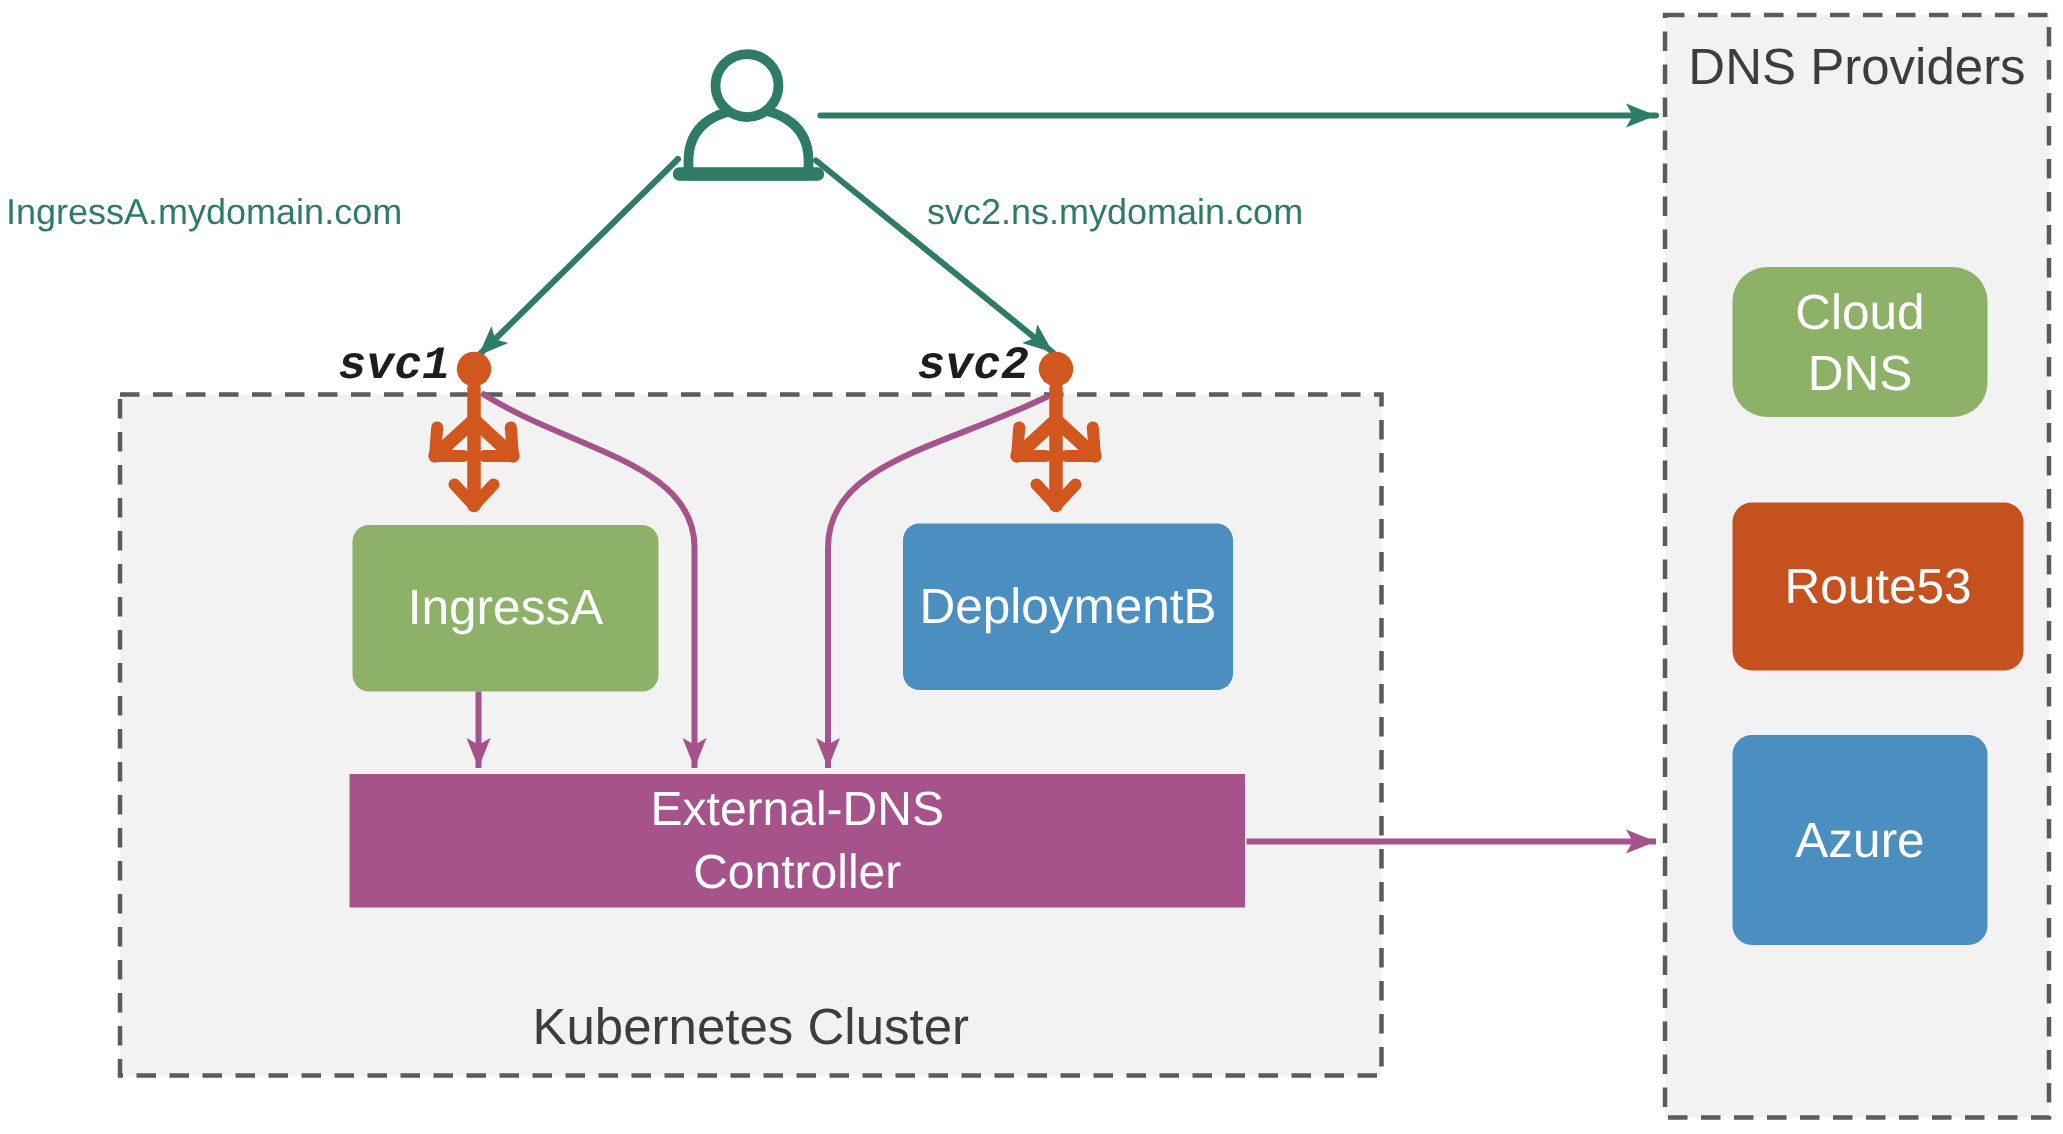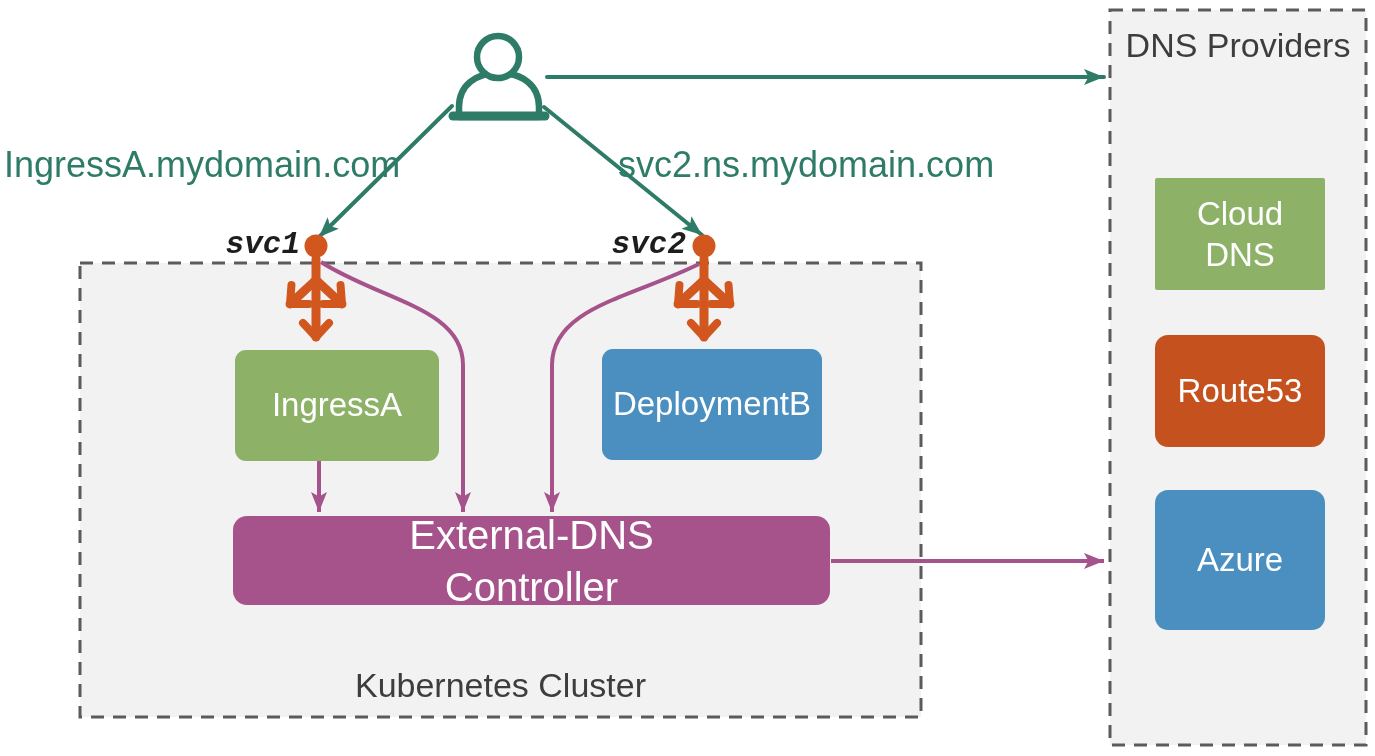--- a/index.html
+++ b/index.html
@@ -21,21 +21,21 @@
     position:absolute; display:flex; align-items:center; justify-content:center;
     color:#ffffff; font-size:33px; line-height:1.28; text-align:center;
     border-radius:11px; white-space:pre-line;
   }
   .bg-green  { background:var(--green); }
   .bg-blue   { background:var(--blue); }
   .bg-purple { background:var(--purple); }
   .bg-orange { background:var(--orange_box); }
 
   
-  .domain-label { color:var(--teal); font-size:36px; white-space:nowrap;margin-top:16px; }
+  .domain-label { color:var(--teal); font-size:24px; white-space:nowrap; }
   .svc-label {
     color:#1d1d1d; font-family:"Liberation Mono", monospace;
     font-size:31px; font-weight:600; text-align:right; white-space:nowrap;font-style:italic;
   }
 
   
   .teal-line   { stroke:var(--teal); stroke-width:4; fill:none; stroke-linecap:round; }
   .person-stroke { stroke:var(--teal); stroke-width:6.5; fill:#ffffff; stroke-linejoin:round; }
   .person-base { stroke:var(--teal); stroke-width:9; stroke-linecap:round; }
   .purple-line { stroke:var(--purple); stroke-width:4; fill:none; }
@@ -54,29 +54,29 @@
 </svg>
 
 <div class="abs domain-label" style="left:4px; top:128px;">IngressA.mydomain.com</div>
 <div class="abs domain-label" style="left:618px; top:128px;">svc2.ns.mydomain.com</div>
 
 <div class="abs svc-label" style="left:218px; top:227px; width:82px;">svc1</div>
 <div class="abs svc-label" style="left:604px; top:227px; width:82px;">svc2</div>
 
 <div class="node bg-green" style="left:235px; top:350px; width:204px; height:111px;">IngressA</div>
 <div class="node bg-blue" style="left:602px; top:349px; width:220px; height:111px;">DeploymentB</div>
-<div class="node bg-purple" style="left:233px; top:516px; width:597px; height:89px; border-radius:14px; font-size:40px; line-height:1.3;">External-DNS
+<div class="node bg-purple" style="left:233px; top:516px; width:597px; height:89px; border-radius:0; font-size:32px; line-height:1.3;">External-DNS
 Controller</div>
 
 <div class="abs panel-title" style="left:80px; top:666px; width:841px;">Kubernetes Cluster</div>
 <div class="abs panel-title" style="left:1110px; top:26px; width:256px;">DNS Providers</div>
 
-<div class="node bg-green" style="left:1155px; top:178px; width:170px; height:112px; border-radius:2px; line-height:1.25;">Cloud
+<div class="node bg-green" style="left:1155px; top:178px; width:170px; height:100px; border-radius:23px; line-height:1.25;">Cloud
 DNS</div>
-<div class="node bg-orange" style="left:1155px; top:335px; width:170px; height:112px; border-radius:13px;">Route53</div>
+<div class="node bg-orange" style="left:1155px; top:335px; width:194px; height:112px; border-radius:13px;">Route53</div>
 <div class="node bg-blue" style="left:1155px; top:490px; width:170px; height:140px; border-radius:13px;">Azure</div>
 
 <svg id="overlay" class="layer" width="1375" height="756" viewBox="0 0 1375 756">
   <defs>
     <marker id="tri-teal" markerUnits="userSpaceOnUse" markerWidth="26" markerHeight="20" refX="21" refY="9" orient="auto">
       <path class="tri-teal-fill" d="M1,1 L21,9 L1,17 L5.5,9 Z"></path>
     </marker>
     <marker id="tri-purple" markerUnits="userSpaceOnUse" markerWidth="26" markerHeight="20" refX="21" refY="9" orient="auto">
       <path class="tri-purple-fill" d="M1,1 L21,9 L1,17 L5.5,9 Z"></path>
     </marker>

